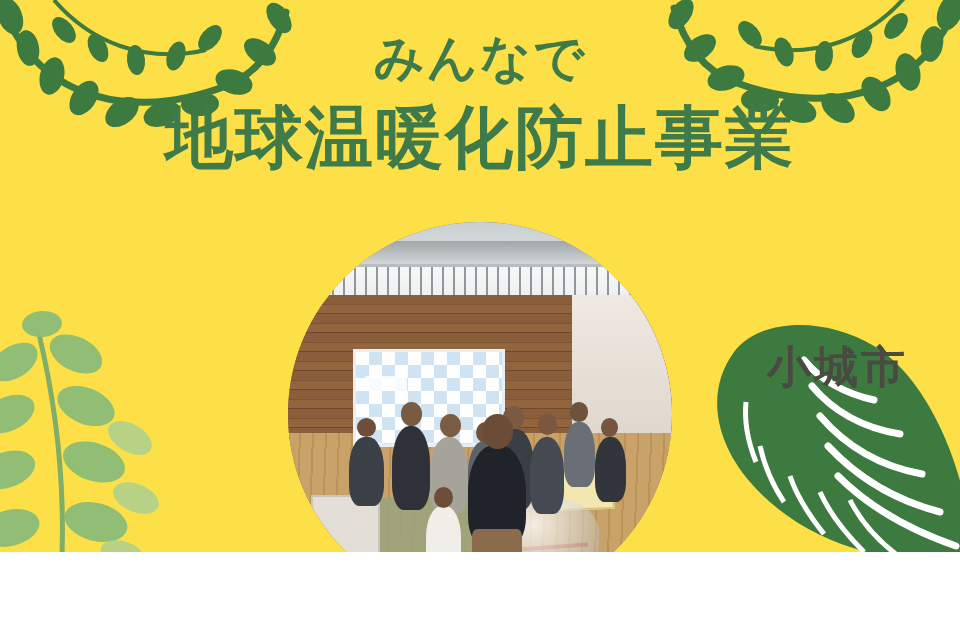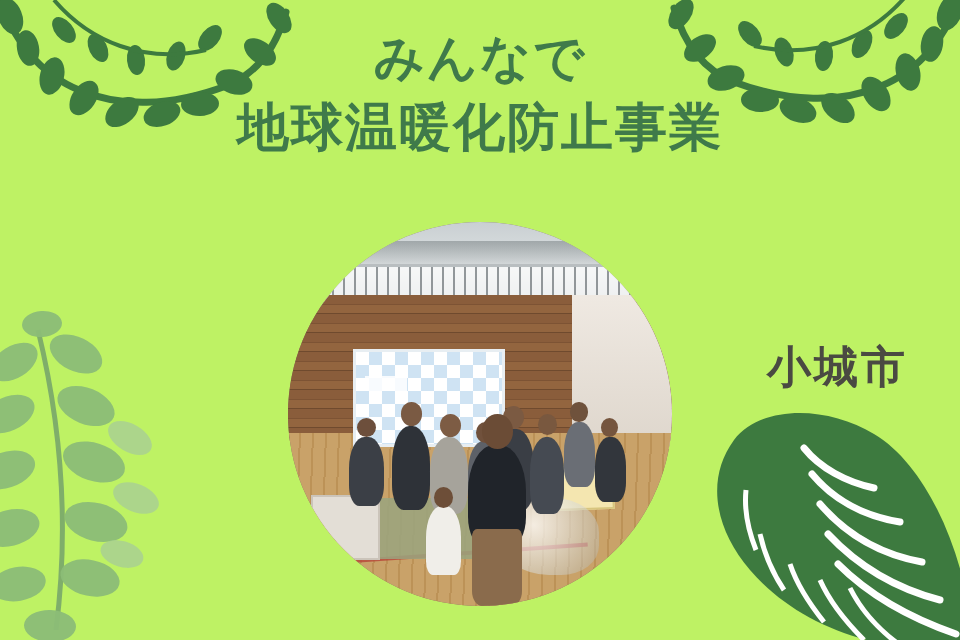--- a/index.html
+++ b/index.html
@@ -9,22 +9,22 @@
   body {
     width: 960px;
     height: 640px;
     overflow: hidden;
     background: #ffffff;
     font-family: "Liberation Sans", sans-serif;
   }
   .poster {
     position: relative;
     width: 960px;
-    height: 640px;
-    background: #bef264;
+    height: 552px;
+    background: #fde047;
     overflow: hidden;
   }
 
   
   .title-block {
     position: absolute;
     top: 30px;
     left: 0;
     width: 960px;
     text-align: center;
@@ -33,21 +33,21 @@
   .title-line1 {
     font-family: "DejaVu Sans", sans-serif;
     font-size: 50px;
     font-weight: 700;
     color: #3f7a4a;
     letter-spacing: 2px;
     line-height: 1.15;
   }
   .title-line2 {
     font-family: "DejaVu Sans", sans-serif;
-    font-size: 52px;
+    font-size: 68px;
     font-weight: 700;
     color: #3f7a4a;
     letter-spacing: 2px;
     line-height: 1.3;
     margin-top: 6px;
   }
 
   
   .city-name {
     position: absolute;

